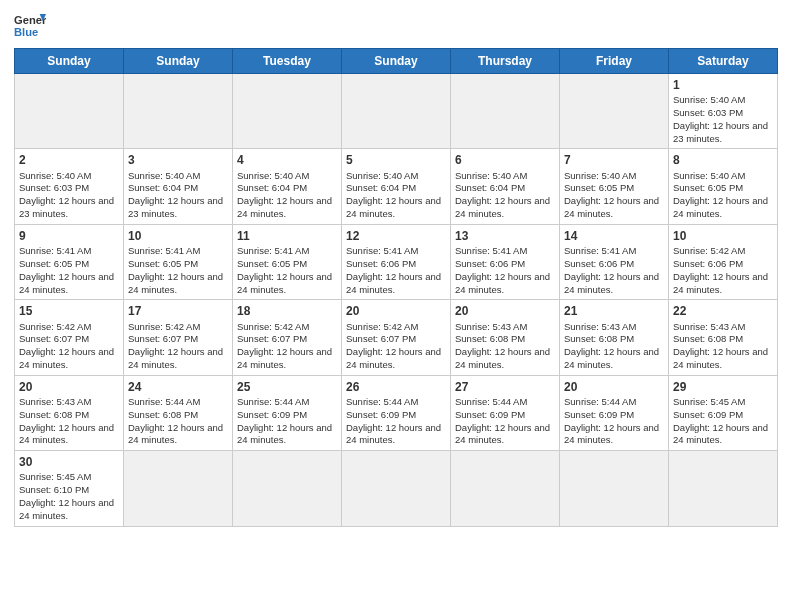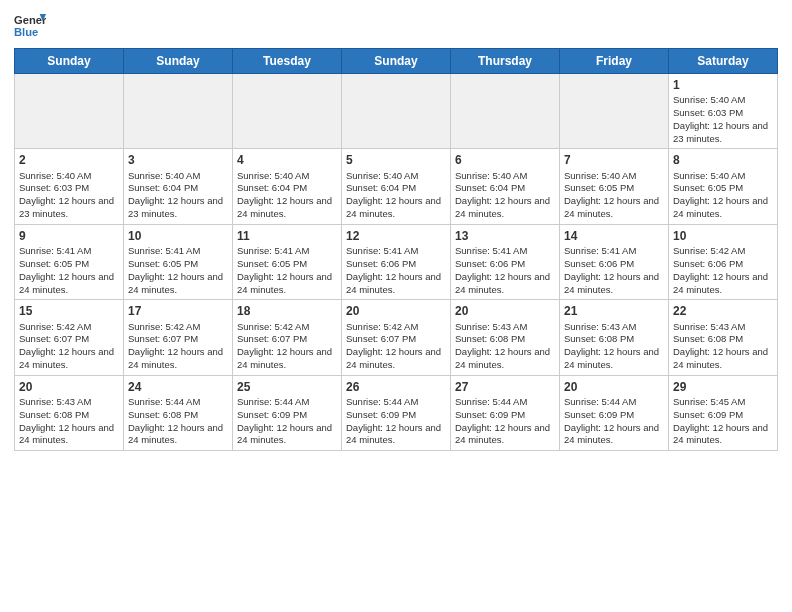--- a/index.html
+++ b/index.html
@@ -206,15 +206,26 @@
           <td>
             <div class="cell-content"><span class="day-number">27</span><span>Sunrise: 5:44 AM<br>Sunset: 6:09 PM<br>Daylight: 12 hours and 24 minutes.</span></div>
           </td>
           <td>
             <div class="cell-content"><span class="day-number">20</span><span>Sunrise: 5:44 AM<br>Sunset: 6:09 PM<br>Daylight: 12 hours and 24 minutes.</span></div>
           </td>
           <td>
             <div class="cell-content"><span class="day-number">29</span><span>Sunrise: 5:45 AM<br>Sunset: 6:09 PM<br>Daylight: 12 hours and 24 minutes.</span></div>
           </td>
         </tr>
+        <tr class="last-row">
+          <td>
+            <div class="cell-content"><span class="day-number">30</span><span>Sunrise: 5:45 AM<br>Sunset: 6:10 PM<br>Daylight: 12 hours and 24 minutes.</span></div>
+          </td>
+          <td class="empty-cell"></td>
+          <td class="empty-cell"></td>
+          <td class="empty-cell"></td>
+          <td class="empty-cell"></td>
+          <td class="empty-cell"></td>
+          <td class="empty-cell"></td>
+        </tr>
       </tbody>
   </table>
 </div>
 
 </body></html>

